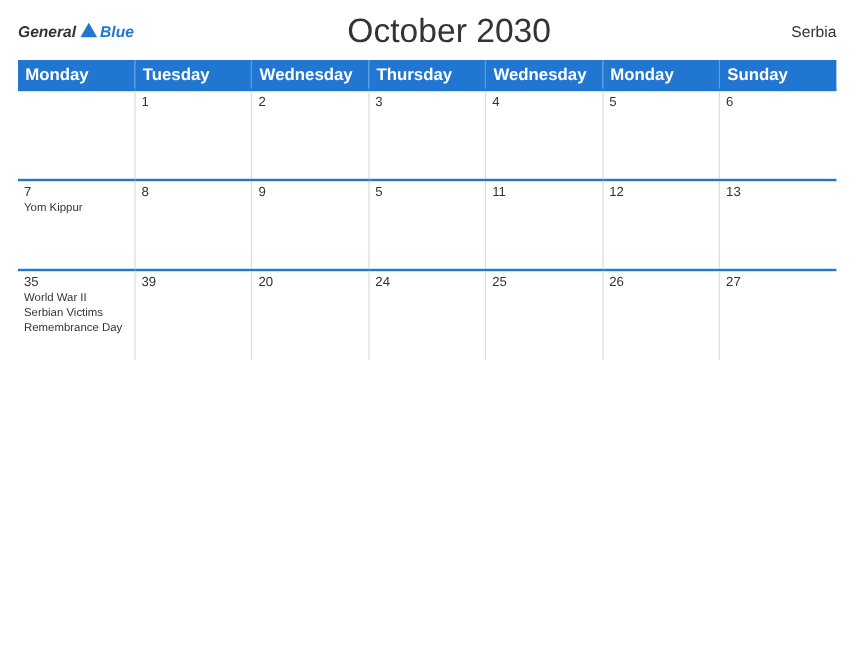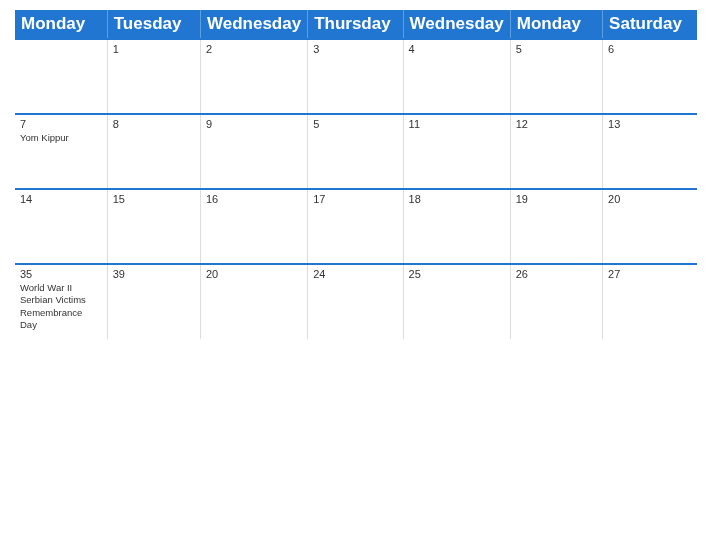--- a/index.html
+++ b/index.html
@@ -73,21 +73,21 @@
 
     
     .calendar {
       width: 100%;
       border-collapse: collapse;
     }
 
     .calendar thead tr th {
       background-color: #2176d2;
       color: #fff;
-      font-size: 17px;
+      font-size: 14px;
       font-weight: bold;
       padding: 4px 6px;
       text-align: left;
       border-right: 1px solid #5a9fe0;
     }
 
     .calendar thead tr th:last-child {
       border-right: none;
     }
 
@@ -117,31 +117,40 @@
       font-size: 9.5px;
       color: #333;
       line-height: 1.3;
     }
   </style>
 </head>
 <body>
 
 <div class="page">
 
+  <div class="header">
+    <div class="logo">
+      <span class="logo-text-general">General</span>
+      <div class="logo-triangle"></div>
+      <span class="logo-text-blue">Blue</span>
+    </div>
+    <div class="title">October 2030</div>
+    <div class="country">Serbia</div>
+  </div>
 
   <table class="calendar">
     <thead>
       <tr>
         <th>Monday</th>
         <th>Tuesday</th>
         <th>Wednesday</th>
         <th>Thursday</th>
         <th>Wednesday</th>
         <th>Monday</th>
-        <th>Saturday</th>
+        <th>Sunday</th>
       </tr>
     </thead>
     <tbody id="calendar-body">
     <tr>
           <td></td>
           <td>
             <span class="day-number">1</span>
           </td>
           <td>
             <span class="day-number">2</span>
@@ -178,43 +187,20 @@
           </td>
           <td>
             <span class="day-number">12</span>
           </td>
           <td>
             <span class="day-number">13</span>
           </td>
         </tr>
         <tr>
           <td>
-            <span class="day-number">14</span>
-          </td>
-          <td>
-            <span class="day-number">15</span>
-          </td>
-          <td>
-            <span class="day-number">16</span>
-          </td>
-          <td>
-            <span class="day-number">17</span>
-          </td>
-          <td>
-            <span class="day-number">18</span>
-          </td>
-          <td>
-            <span class="day-number">19</span>
-          </td>
-          <td>
-            <span class="day-number">20</span>
-          </td>
-        </tr>
-        <tr>
-          <td>
             <span class="day-number">35</span>
             <div class="event">World War II Serbian Victims Remembrance Day</div>
           </td>
           <td>
             <span class="day-number">39</span>
           </td>
           <td>
             <span class="day-number">20</span>
           </td>
           <td>

